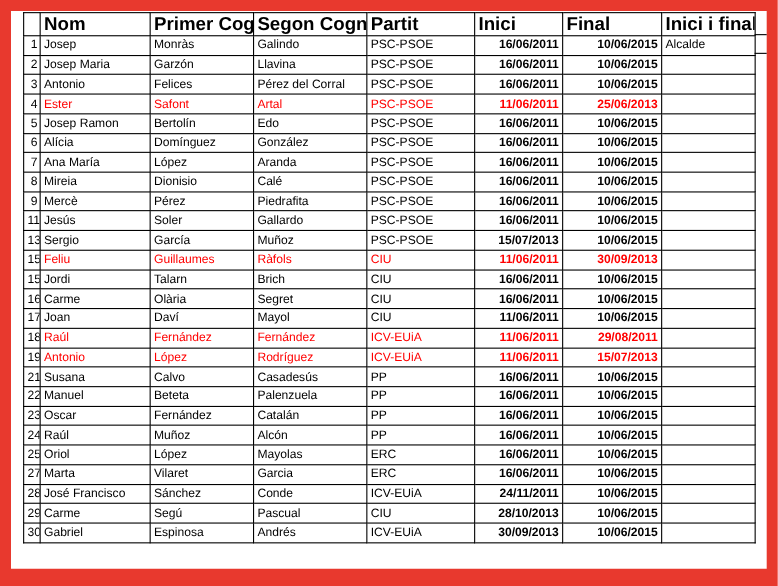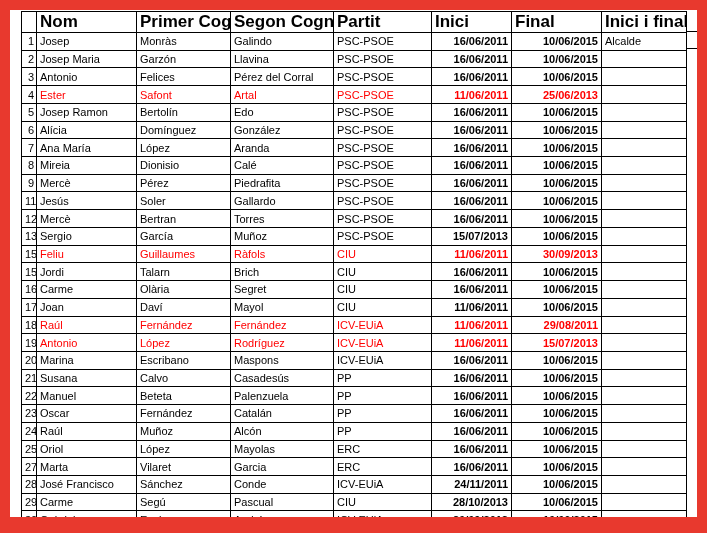--- a/index.html
+++ b/index.html
@@ -174,30 +174,20 @@
     <td class="num">11</td>
     <td>Jesús</td>
     <td>Soler</td>
     <td>Gallardo</td>
     <td>PSC-PSOE</td>
     <td class="date">16/06/2011</td>
     <td class="date">10/06/2015</td>
     <td></td>
   </tr>
       <tr>
-    <td class="num">12</td>
-    <td>Mercè</td>
-    <td>Bertran</td>
-    <td>Torres</td>
-    <td>PSC-PSOE</td>
-    <td class="date">16/06/2011</td>
-    <td class="date">10/06/2015</td>
-    <td></td>
-  </tr>
-      <tr>
     <td class="num">13</td>
     <td>Sergio</td>
     <td>García</td>
     <td>Muñoz</td>
     <td>PSC-PSOE</td>
     <td class="date">15/07/2013</td>
     <td class="date">10/06/2015</td>
     <td></td>
   </tr>
       <tr class="red">
@@ -251,30 +241,20 @@
     <td></td>
   </tr>
       <tr class="red">
     <td class="num">19</td>
     <td>Antonio</td>
     <td>López</td>
     <td>Rodríguez</td>
     <td>ICV-EUiA</td>
     <td class="date">11/06/2011</td>
     <td class="date">15/07/2013</td>
-    <td></td>
-  </tr>
-      <tr>
-    <td class="num">20</td>
-    <td>Marina</td>
-    <td>Escribano</td>
-    <td>Maspons</td>
-    <td>ICV-EUiA</td>
-    <td class="date">16/06/2011</td>
-    <td class="date">10/06/2015</td>
     <td></td>
   </tr>
       <tr>
     <td class="num">21</td>
     <td>Susana</td>
     <td>Calvo</td>
     <td>Casadesús</td>
     <td>PP</td>
     <td class="date">16/06/2011</td>
     <td class="date">10/06/2015</td>

